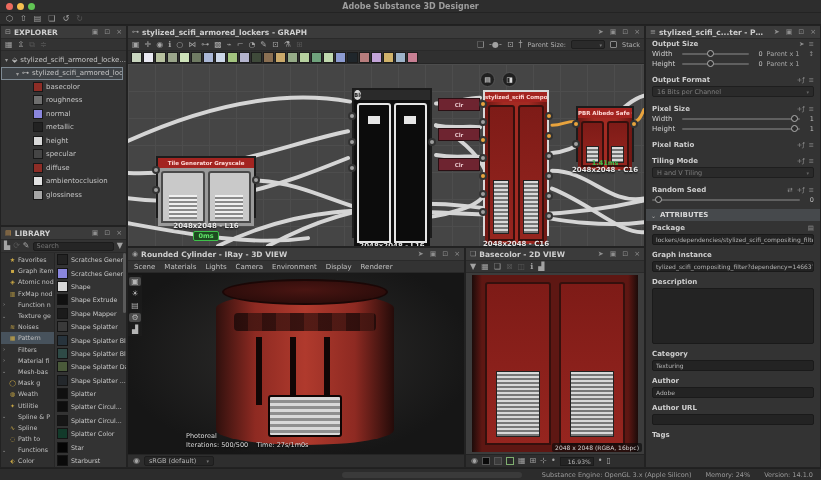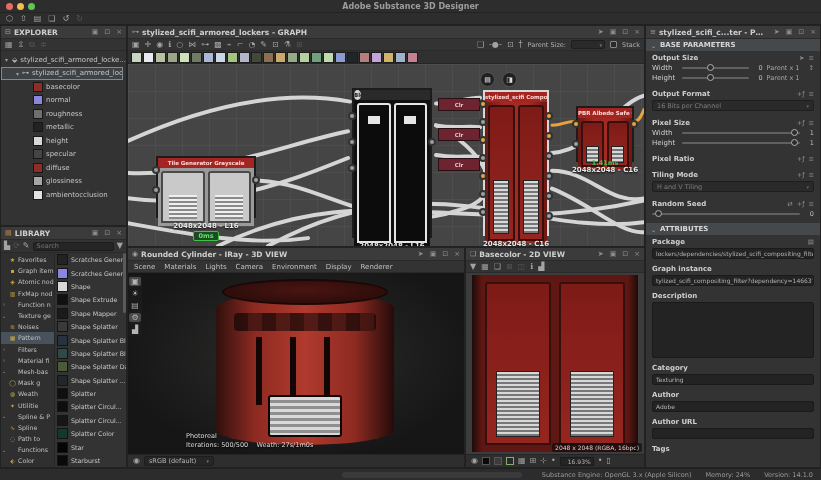--- a/index.html
+++ b/index.html
@@ -225,50 +225,50 @@
         <span class="cube">⊶</span>
         <span>stylized_scifi_armored_loc...</span>
       </div>
       <div>
 
       <div class="trow d2">
           <span class="thumb" style="background: rgb(142, 45, 38);"></span>
           <span>basecolor</span>
         </div>
           <div class="trow d2">
+          <span class="thumb" style="background: rgb(111, 111, 111);"></span>
+          <span>roughness</span>
+        </div>
+          <div class="trow d2">
           <span class="thumb" style="background: rgb(138, 134, 221);"></span>
           <span>normal</span>
-        </div>
-          <div class="trow d2">
-          <span class="thumb" style="background: rgb(111, 111, 111);"></span>
-          <span>roughness</span>
         </div>
           <div class="trow d2">
           <span class="thumb" style="background: rgb(34, 34, 34);"></span>
           <span>metallic</span>
         </div>
           <div class="trow d2">
           <span class="thumb" style="background: rgb(216, 216, 216);"></span>
           <span>height</span>
         </div>
           <div class="trow d2">
           <span class="thumb" style="background: rgb(69, 69, 69);"></span>
           <span>specular</span>
         </div>
           <div class="trow d2">
           <span class="thumb" style="background: rgb(142, 45, 38);"></span>
           <span>diffuse</span>
         </div>
           <div class="trow d2">
+          <span class="thumb" style="background: rgb(226, 226, 226);"></span>
+          <span>ambientocclusion</span>
+        </div>
+          <div class="trow d2">
           <span class="thumb" style="background: rgb(166, 166, 166);"></span>
           <span>glossiness</span>
-        </div>
-          <div class="trow d2">
-          <span class="thumb" style="background: rgb(226, 226, 226);"></span>
-          <span>ambientocclusion</span>
         </div>
         </div>
     </div>
   </div>
 
   <div class="panel" id="library">
     <div class="phead">
       <span class="picon">▤</span>
       <span class="ptitle">LIBRARY</span>
       <span class="spacer"></span>
@@ -649,21 +649,21 @@
         <div class="body"></div>
         <div class="cap"></div>
         <div class="band"></div>
         <div class="slits"></div>
         <div class="grill"></div>
       </div>
       <div class="overlay3d">
         <div>Photoreal</div>
         <div>
           <span>Iterations: 500/500</span>&nbsp;&nbsp;&nbsp;
-          <span>Weath: 27s/1m0s</span>
+          <span>Time: 27s/1m0s</span>
         </div>
       </div>
     </div>
     <div class="bbar">
       <span class="ticon">◉</span>
       <div class="cspace">
         <span>sRGB (default)</span>
         <span style="font-size:5px;color:#777;">▾</span>
       </div>
     </div>
@@ -717,24 +717,20 @@
       <span class="picon" style="color:#9f9f9f">≡</span>
       <span class="ptitle">stylized_scifi_c...ter - PROPERTIES</span>
       <span class="spacer"></span>
       <span class="wctl">➤</span>
       <span class="wctl">▣</span>
       <span class="wctl">⊡</span>
       <span class="wctl">×</span>
     </div>
     <div class="pbody">
 
-      <div class="secbar">
-        <span class="arr">⌄</span>
-        <span>BASE PARAMETERS</span>
-      </div>
 
       <div class="prow">
         <span class="plabel">Output Size</span>
         <span class="pright">
           <span class="micon">➤</span>
           <span class="micon">≡</span>
         </span>
       </div>
       <div class="prow">
         <span class="plabel" style="font-weight:normal; width:26px;">Width</span>

